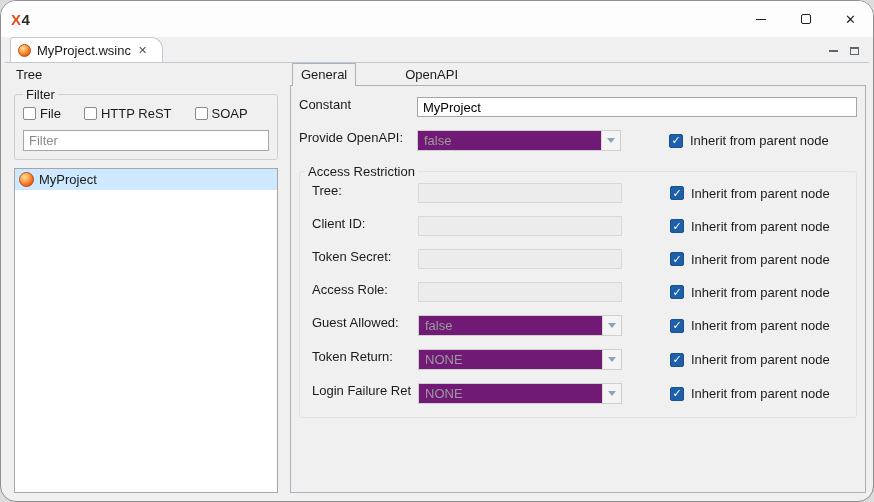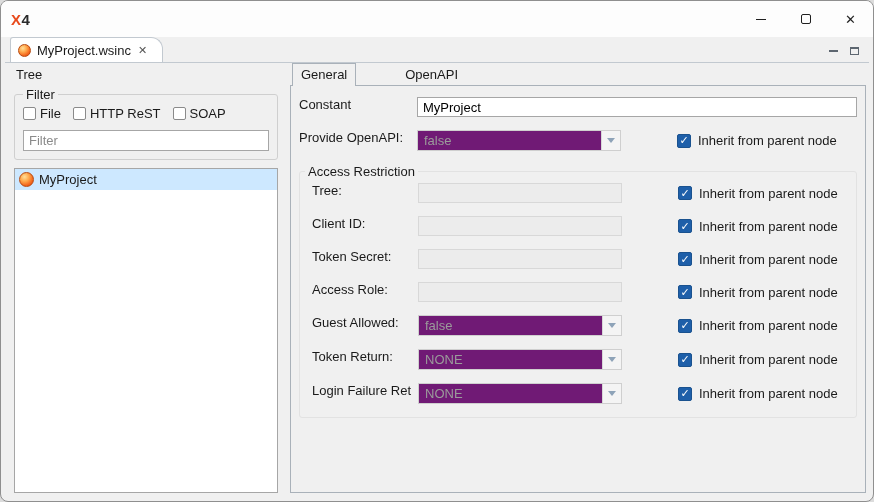--- a/index.html
+++ b/index.html
@@ -1,21 +1,21 @@
 <!DOCTYPE html>
 <html><head>
 <meta charset="utf-8">
 <style>
   * { box-sizing: border-box; }
   html,body { margin:0; padding:0; background:#dcdcdc; }
   body { font-family:"Liberation Sans", sans-serif; font-size:13px; color:#1a1a1a; }
 
   .window {
     position:relative; width:874px; height:502px; margin:0 auto;
-    background:#f0f0f0; border:1px solid #8f8f8f; border-radius:8px; overflow:hidden;
+    background:#f0f0f0; border:1px solid #8f8f8f; border-radius:16px; overflow:hidden;
   }
 
   
   .titlebar { height:36px; background:#fdfdfd; display:flex; align-items:center; }
   .logo { margin-left:10px; font-weight:bold; font-size:15px; letter-spacing:0.5px; }
   .logo .x4-x { color:#e84a1c; }
   .logo .x4-4 { color:#2b2b2b; }
   .win-controls { margin-left:auto; display:flex; height:100%; }
   .win-btn { width:45px; height:100%; display:flex; align-items:center; justify-content:center; color:#1f1f1f; cursor:default; }
   .glyph-minbar { display:inline-block; width:10px; height:0; border-top:1px solid #1f1f1f; }
@@ -35,21 +35,21 @@
   .glyph-viewmax { display:inline-block; width:9px; height:8px; border:1px solid #5d6670; border-top:2px solid #5d6670; }
 
   
   .editor-body { position:absolute; top:62px; left:7px; right:7px; bottom:8px; display:flex; }
 
   
   .left-panel { width:276px; flex:none; display:flex; flex-direction:column; padding:2px 4px 0 4px;justify-content:center; }
   .tree-heading { margin:2px 0 5px 4px; }
   .filter-group { border:1px solid #cfcfcf; border-radius:3px; margin:0 2px; padding:1px 8px 8px 8px; }
   .filter-group legend { padding:0 3px; font-size:13px; }
-  .cb-row { display:flex; align-items:center; gap:12px; margin:3px 0 9px 0; }
+  .cb-row { display:flex; align-items:center; gap:23px; margin:3px 0 9px 0; }
   .cb-item { display:flex; align-items:center; gap:4px; }
   .cb-box { width:13px; height:13px; background:#fff; border:1px solid #8a8a8a; border-radius:2px; flex:none; }
   .filter-input { width:100%; height:21px; border:1px solid #a6a6a6; padding:0 5px; font-size:13px; font-family:inherit; background:#fff; }
   .filter-input::placeholder { color:#8a8a8a; }
   .tree-box { flex:1; margin:8px 2px 0 2px; background:#ffffff; border:1px solid #a6a6a6; overflow:hidden; }
   .tree-item { display:flex; align-items:center; gap:5px; height:21px; padding-left:4px; }
   .tree-item.selected { background:#cde8ff; }
   .ball-icon { width:15px; height:15px; border-radius:50%; flex:none;
     background:radial-gradient(circle at 35% 30%, #ffdf9a 0%, #ffaa4e 35%, #f3641c 70%, #d9440c 100%);
     border:1px solid #b84a10; }
@@ -67,21 +67,21 @@
   .group-rows .form-row .lbl { width:106px; }
 
   .tfield { height:20px; }
   .tfield.enabled { flex:1; background:#ffffff; border:1px solid #a6a6a6; padding:0 5px; font-size:13px; font-family:inherit; }
   .tfield.disabled { width:204px; background:#ececec; border:1px solid #d8d8d8; }
 
   .combo { position:relative; width:204px; height:21px; background:#701a75; border:1px solid #cfcfcf; display:flex; align-items:center; padding-left:6px; color:#9b9b9b; }
   .combo .arrow-btn { position:absolute; top:0; right:0; bottom:0; width:19px; background:#f4f4f4; border-left:1px solid #d8d8d8; display:flex; align-items:center; justify-content:center; }
   .combo .arrow-btn::after { content:""; border-left:4px solid transparent; border-right:4px solid transparent; border-top:5px solid #8ea3b8; }
 
-  .chk-wrap { display:flex; align-items:center; gap:7px; margin-left:12px;padding-left:44px; }
+  .chk-wrap { display:flex; align-items:center; gap:7px; margin-left:4px;padding-left:44px; }
   .chk { width:14px; height:14px; border-radius:2px; background:#1e5fa9; border:1px solid #1a528f; color:#fff;
     display:flex; align-items:center; justify-content:center; font-size:11px; flex:none; }
   .chk::after { content:"\2713"; }
 
   .ar-group { border:1px solid #e2e2e2; border-radius:3px; margin:0 0 0 0; padding:4px 0 0 12px; }
   .ar-group legend { font-size:13px; margin-left:-7px; padding:0 3px; }
 </style>
 </head>
 <body>
 

